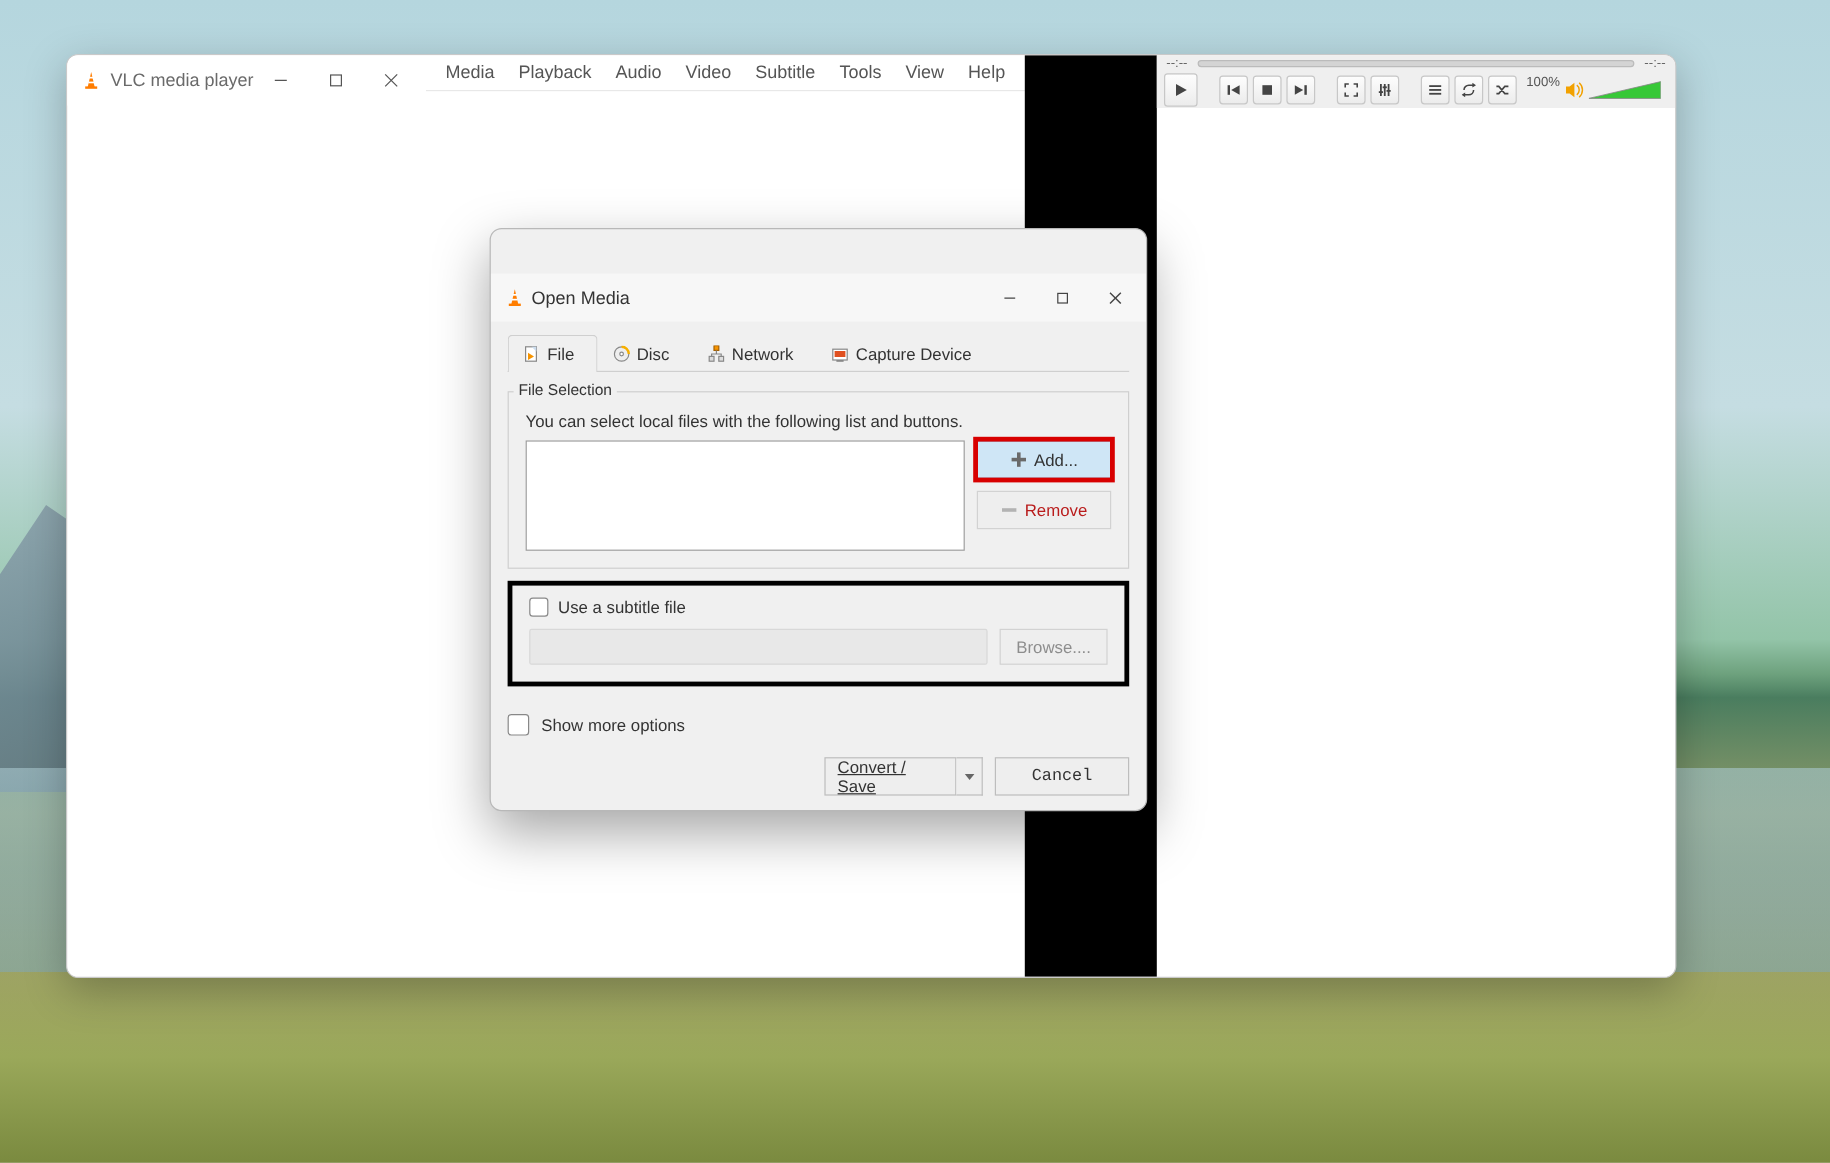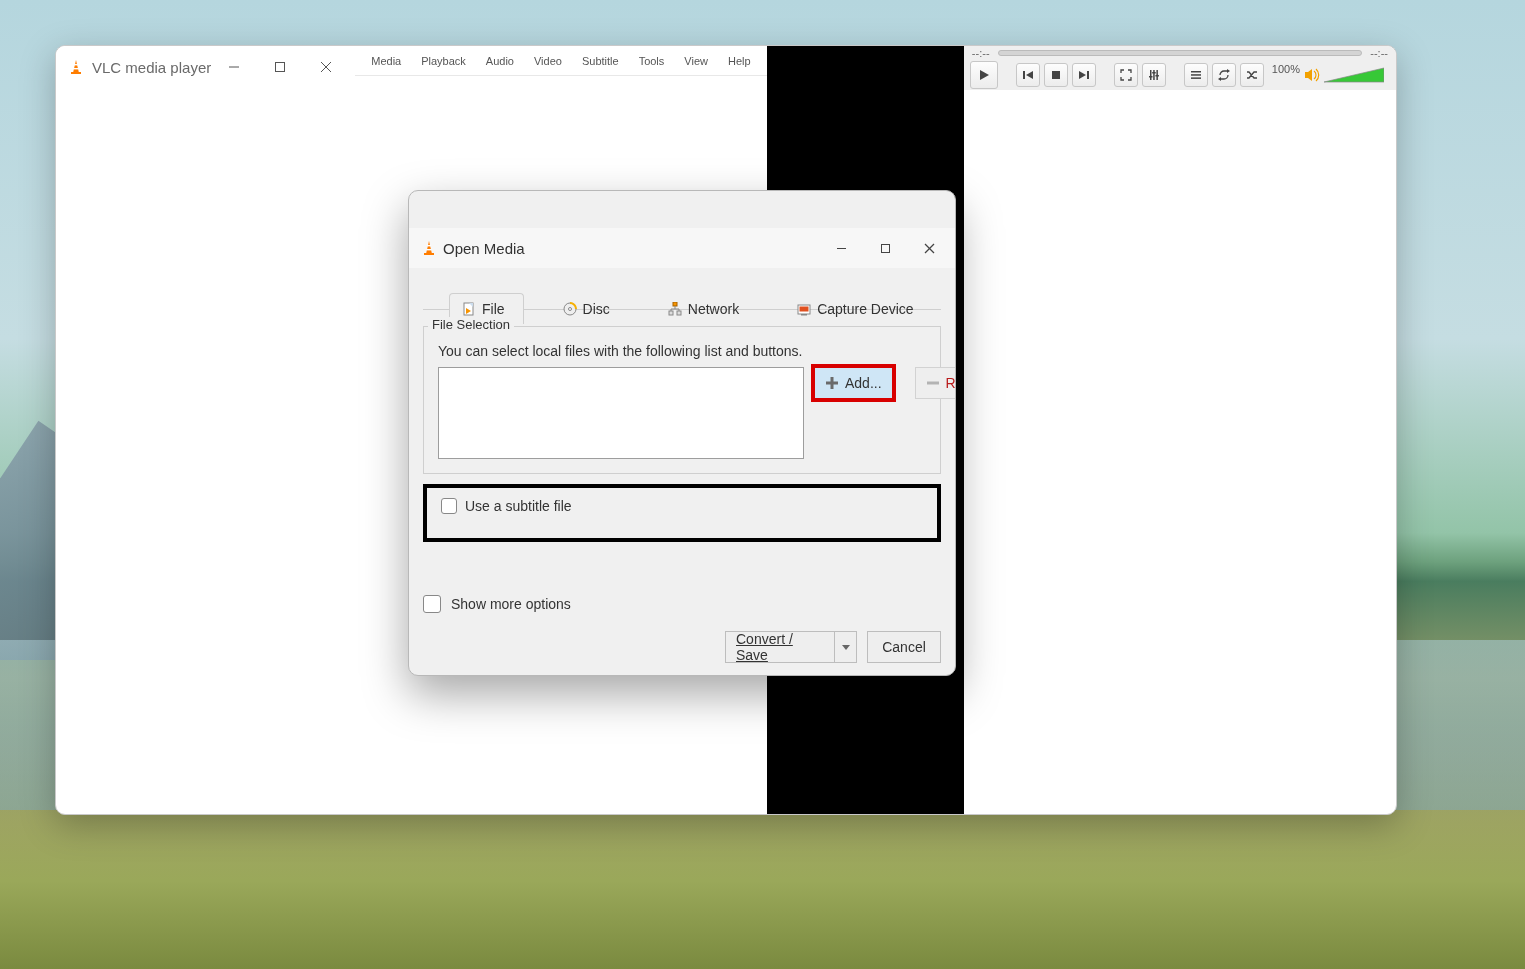--- a/index.html
+++ b/index.html
@@ -32,21 +32,21 @@
     background: #fff; border: 1px solid #c9c9c9; border-radius: 10px; overflow: hidden;
     box-shadow: 0 10px 35px rgba(0,0,0,.25);
     display:flex; flex-direction:row;
   }
   .titlebar { height: 42px; display:flex; align-items:center; padding: 0 6px 0 12px; background:#fff; color:#6a6a6a; font-size:15px;}
   .titlebar .cone { margin-right:8px; }
   .titlebar .spacer { flex:1; }
   .winbtn { width:46px; height:42px; display:flex; align-items:center; justify-content:center; color:#555; }
 
   .menubar { height:30px; background:#fff; display:flex; align-items:center; padding:0 6px; gap:0; border-bottom:1px solid #e8e8e8;}
-  .menubar .menu-item { padding:4px 10px; font-size:11px; color:#555; }
+  .menubar .menu-item { padding:4px 10px; font-size:15px; color:#555; }
 
   .video-area { flex:1; background:#000; }
 
   .bottombar { height:44px; background:#efefef; display:flex; flex-direction:column; }
   .seek-row { height:14px; display:flex; align-items:center; padding:0 8px; gap:8px; font-size:11px; color:#666;}
   .seek-track { flex:1; height:6px; background:#d4d4d4; border:1px solid #bbb; border-radius:3px;}
   .ctrl-row { flex:1; display:flex; align-items:center; padding:0 6px; gap:4px;}
   .ctrl-btn { width:24px; height:24px; border:1px solid #c7c7c7; background:linear-gradient(#fdfdfd,#ececec); border-radius:3px; display:flex; align-items:center; justify-content:center; color:#444;}
   .ctrl-btn.play{ width:28px; height:28px;}
   .ctrl-sep{ width:10px;}
@@ -64,49 +64,49 @@
     display:flex; flex-direction:column; overflow:hidden;
   }
   .dlg-titlebar{ height:40px; display:flex; align-items:center; padding:0 4px 0 12px; background:#f7f7f7;margin-top:37px;}
   .dlg-titlebar .title{ font-size:15px; color:#333; margin-left:6px;}
   .dlg-titlebar .spacer{flex:1;}
   .dlg-winbtn{ width:44px; height:40px; display:flex; align-items:center; justify-content:center; color:#444;}
 
   .dlg-body{ flex:1; padding:10px 14px 12px; display:flex; flex-direction:column; gap:10px;}
 
   .tabs{ display:flex; border-bottom:1px solid #cfcfcf; gap:0; }
-  .tab{ padding:7px 18px 7px 12px; display:flex; align-items:center; gap:6px; font-size:14px; color:#333; border:1px solid transparent; border-bottom:none; position:relative; top:15px; background:transparent;margin-left:26px;}
+  .tab{ padding:7px 18px 7px 12px; display:flex; align-items:center; gap:6px; font-size:14px; color:#333; border:1px solid transparent; border-bottom:none; position:relative; top:1px; background:transparent;}
   .tab.active{ background:#f0f0f0; border-color:#cfcfcf; border-top-left-radius:4px; border-top-right-radius:4px;}
 
   .group{ border:1px solid #cfcfcf; padding:10px 14px 14px; position:relative; margin-top:6px;}
   .group .legend{ position:absolute; top:-10px; left:4px; background:#f0f0f0; padding:0 4px; font-size:13px; color:#333;}
   .hint{ font-size:14px; color:#333; margin:6px 0 8px;}
   .file-row{ display:flex; gap:10px; align-items:flex-start;}
   .file-list{ flex:1; height:92px; background:#fff; border:1px solid #9d9d9d;}
-  .file-btns{ display:flex; flex-direction:row; gap:22px; width:112px;}
+  .file-btns{ display:flex; flex-direction:column; gap:10px; width:112px;}
   .btn{ height:32px; border:1px solid #bdbdbd; background:#eee; display:flex; align-items:center; justify-content:center; gap:6px; font-size:14px; color:#333; padding:0 10px;}
   .btn.add{ background:#cfe6f6; border:1px solid #7fb6de;}
   .btn.remove{ color:#b91c1c; border-color:#d2d2d2;}
   .highlight-add{ outline:4px solid #d80000; outline-offset:-1px;}
 
   .subtitle-group{ border:4px solid #000000; padding:10px 14px 14px;}
   .chk-row{ display:flex; align-items:center; gap:8px; font-size:14px; color:#333; margin-bottom:10px;}
   .chk{ width:16px; height:16px; border:1px solid #888; border-radius:3px; background:#fff;}
   .sub-row{ display:flex; gap:10px; align-items:center;}
   .sub-path{ flex:1; height:30px; background:#e8e8e8; border:1px solid #d8d8d8; border-radius:2px;}
   .browse{ width:90px; height:30px; border:1px solid #d2d2d2; background:#eee; color:#8d8d8d; display:flex;align-items:center;justify-content:center; font-size:14px;}
 
   .more-row{ display:flex; align-items:center; gap:10px; font-size:14px; color:#333; margin-top:auto;}
   .more-row .chk{ width:18px; height:18px;}
 
   .dlg-footer{ display:flex; justify-content:flex-end; gap:10px; padding-top:8px;}
   .split-btn{ display:flex;}
   .split-btn .btn{ border-top-right-radius:0; border-bottom-right-radius:0;}
   .split-btn .dd{ width:22px; height:32px; border:1px solid #bdbdbd; border-left:none; background:#eee; display:flex;align-items:center;justify-content:center;}
-  .cancel{ width:74px;}
+  .cancel{ width:112px;font-family:Liberation Mono, monospace;}
 
   
   .cone{ width:16px; height:16px; display:inline-block;}
   svg{ display:block; }
 </style>
 </head>
 <body>
 
 <div class="wallpaper">
   <div class="mountain"></div>
@@ -343,20 +343,24 @@
           </div>
         </div>
       </div>
     </div>
 
     <div class="subtitle-group">
       <div class="chk-row">
         <div class="chk"></div>
         <span>Use a subtitle file</span>
       </div>
+      <div class="sub-row">
+        <div class="sub-path"></div>
+        <div class="browse">Browse....</div>
+      </div>
     </div>
 
     <div class="more-row">
       <div class="chk"></div>
       <span>Show more options</span>
     </div>
 
     <div class="dlg-footer">
       <div class="split-btn">
         <div class="btn" style="width:110px;text-decoration:underline;">Convert / Save</div>

